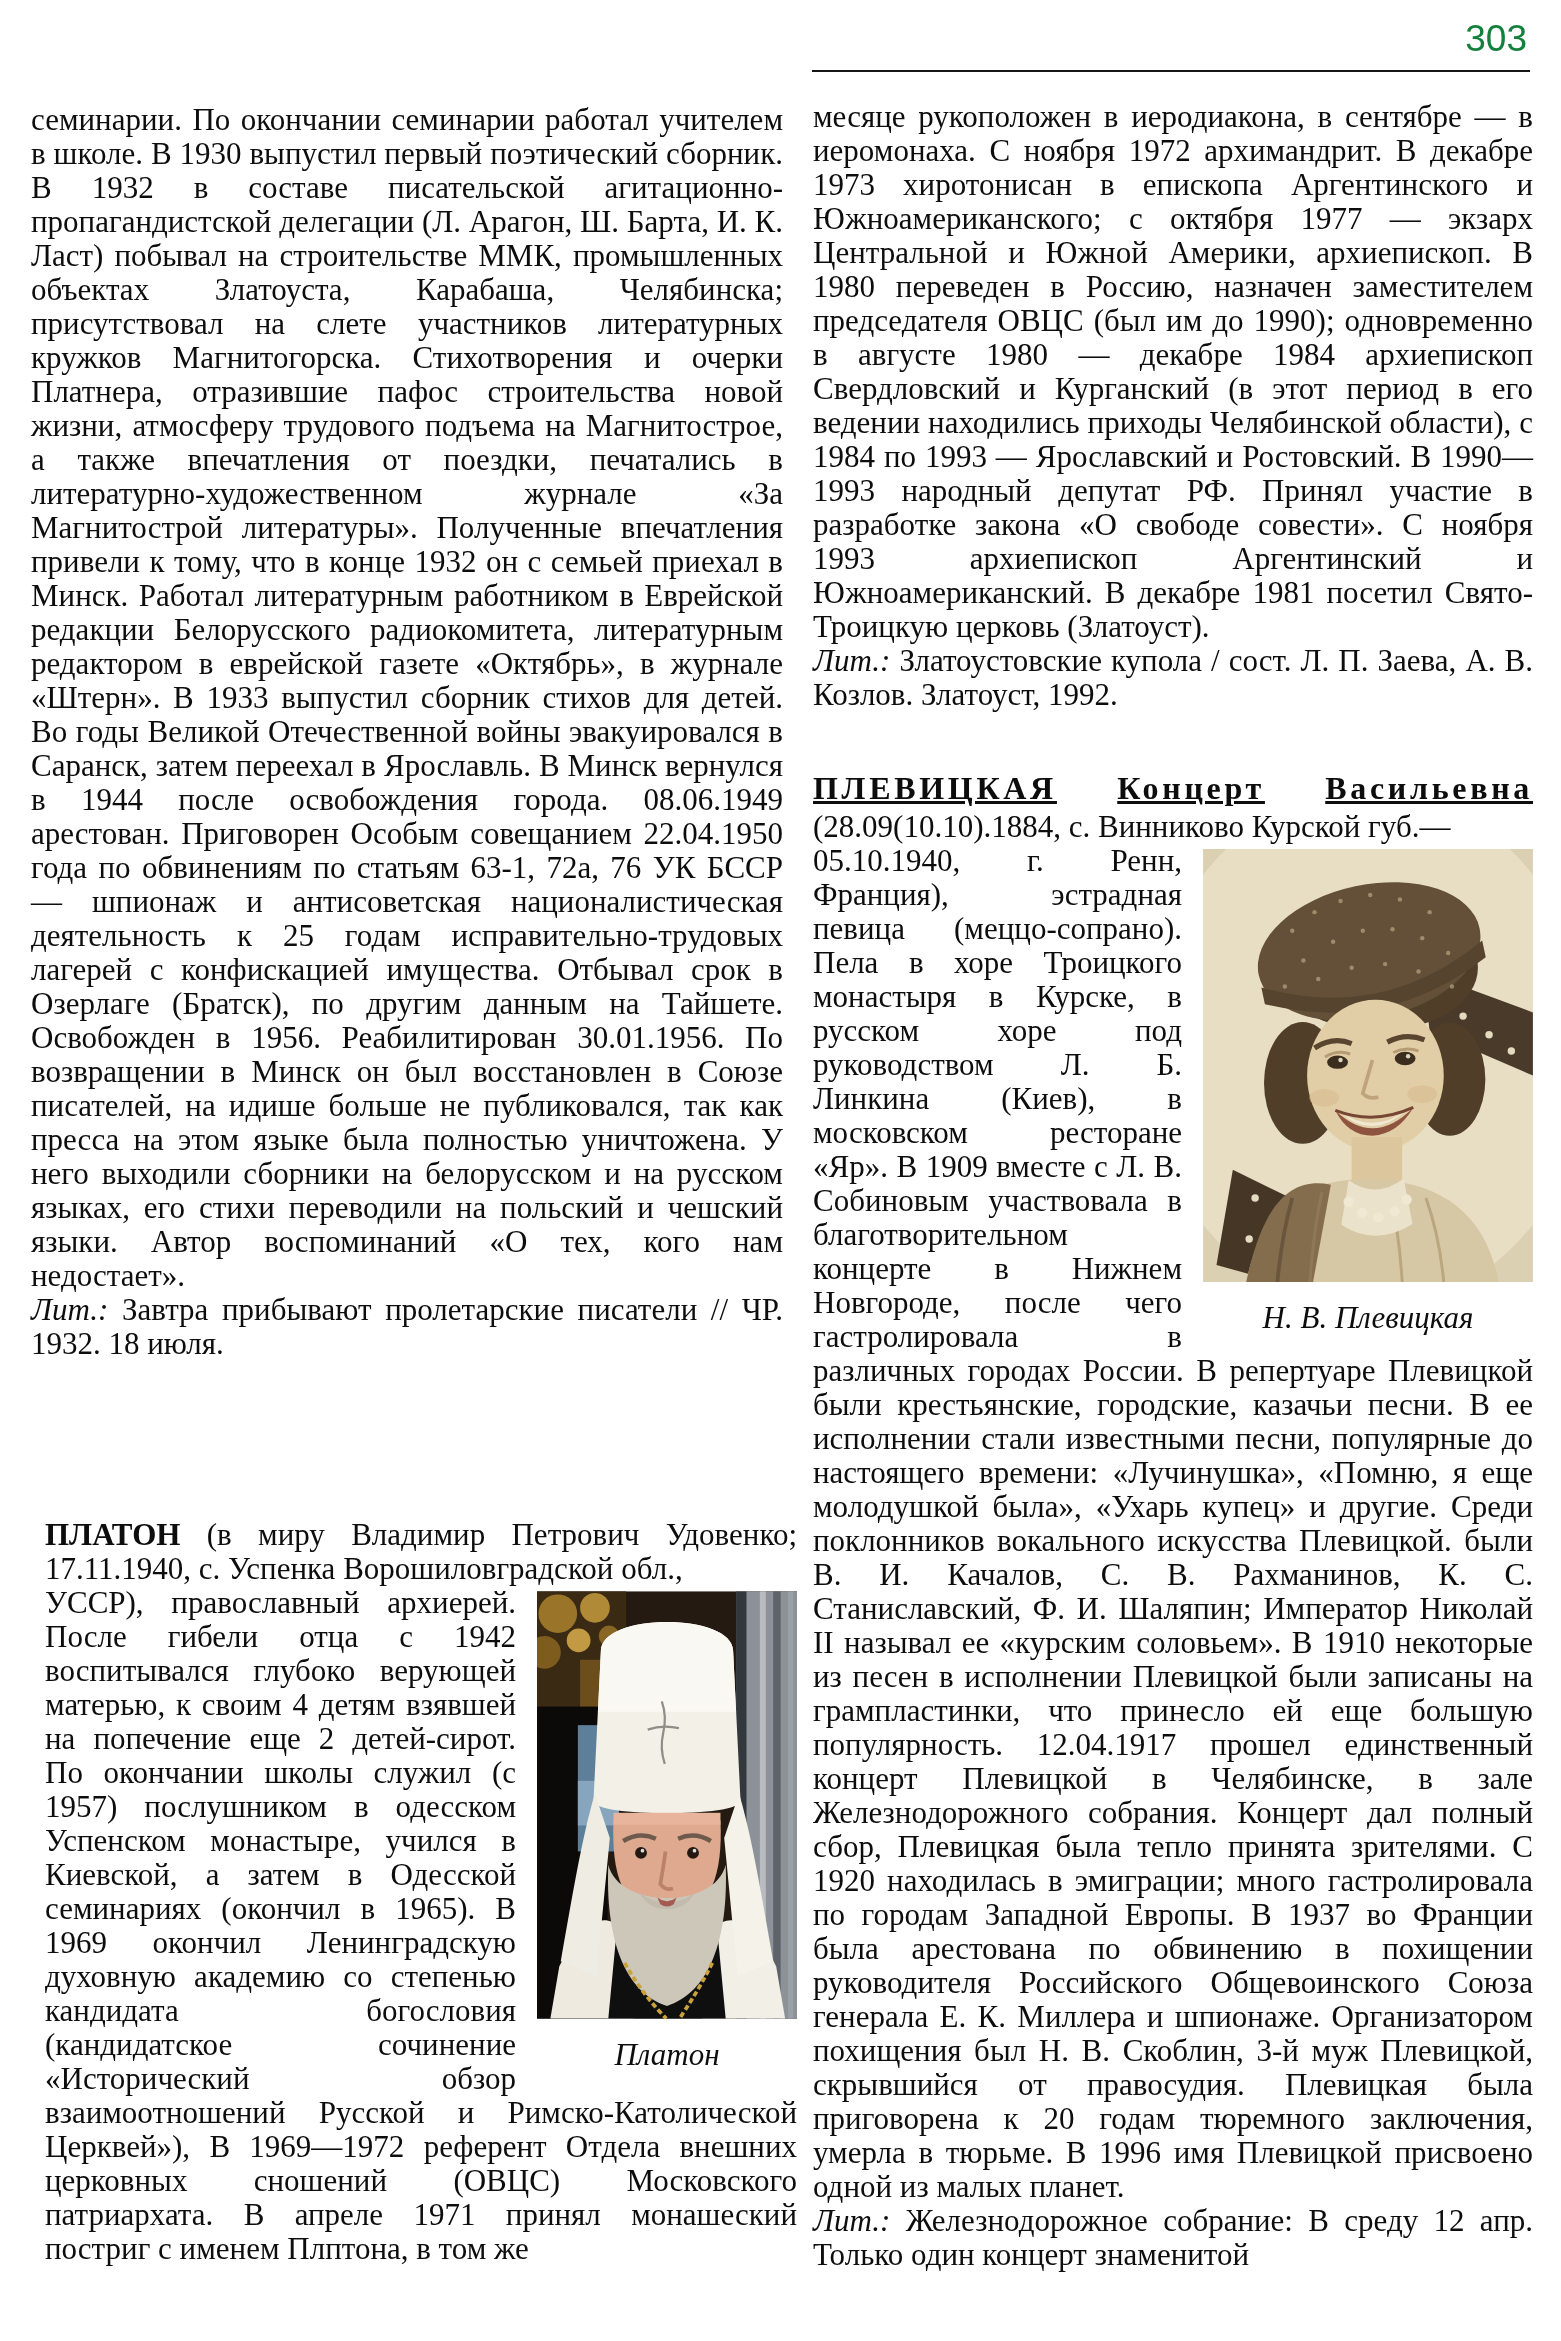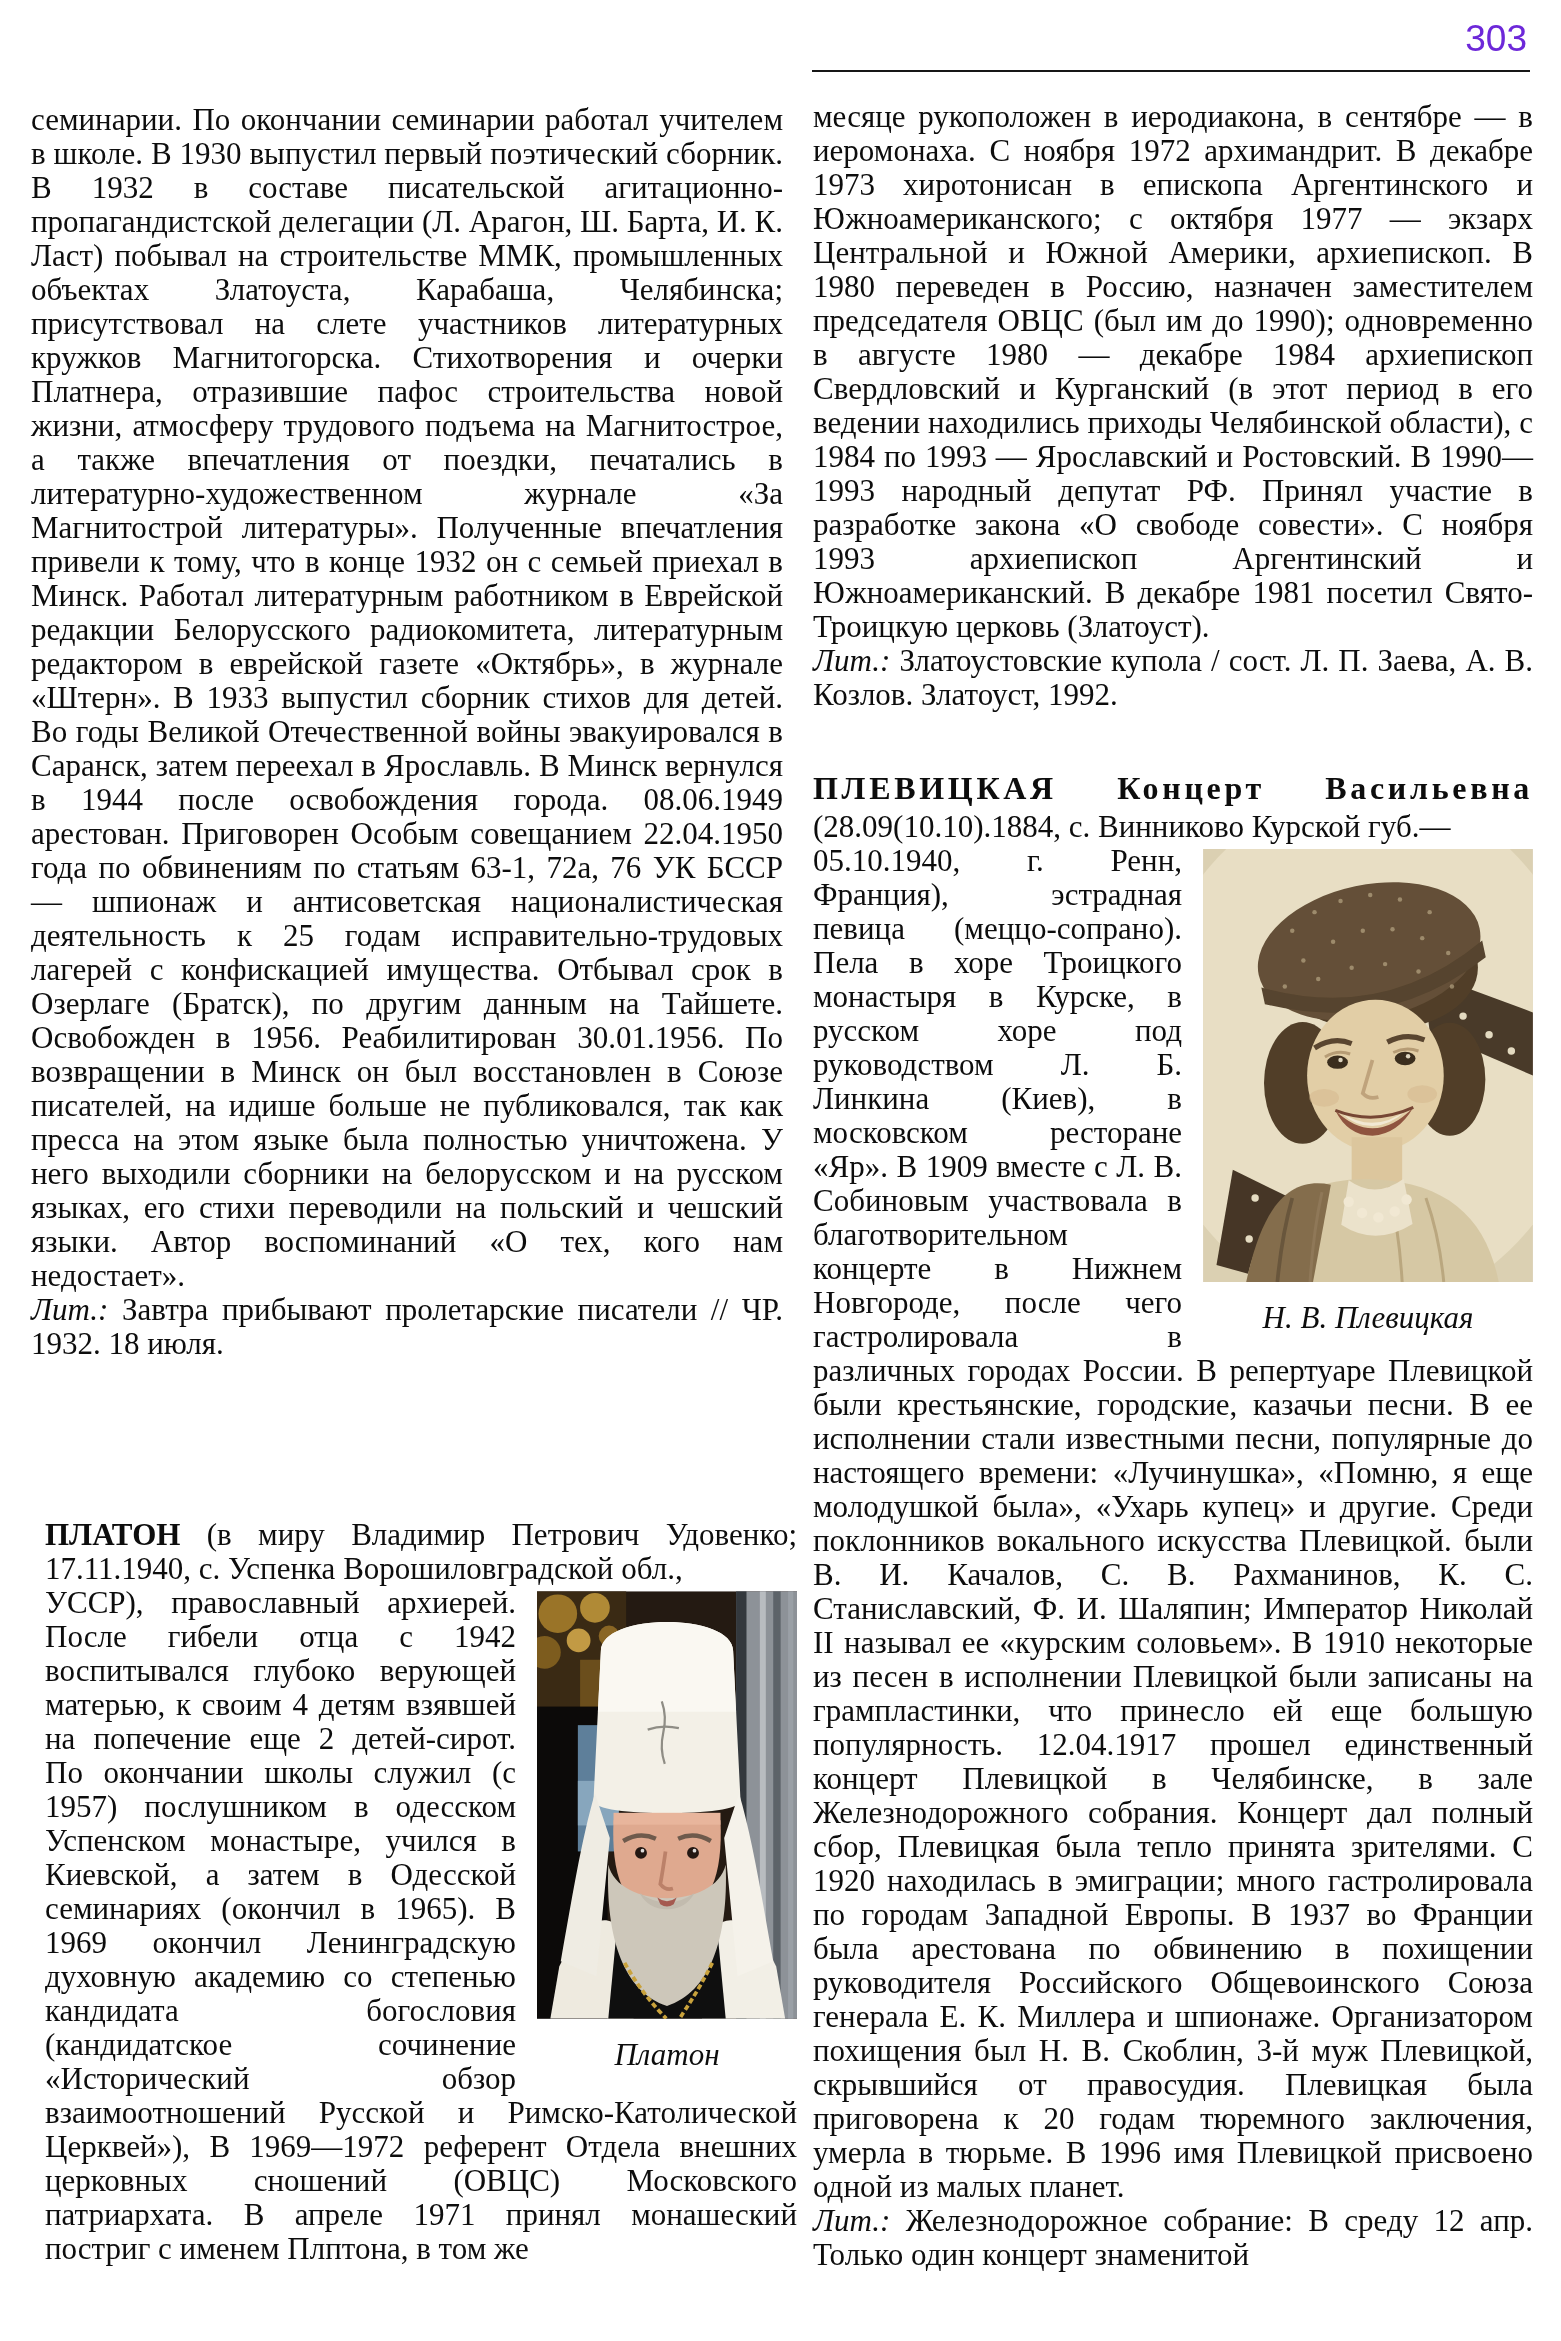--- a/index.html
+++ b/index.html
@@ -7,21 +7,21 @@
     position:relative;
     width:1561px;height:2342px;
     background:#ffffff;
     font-family:"Liberation Serif","DejaVu Serif",serif;
     color:#0d0d0d;
     overflow:hidden;
   }
   .page-number{
     position:absolute;top:19.3px;right:34px;
     font-family:"Liberation Sans","DejaVu Sans",sans-serif;
-    font-size:37px;line-height:39px;color:#6d28d9;
+    font-size:37px;line-height:39px;color:#15803d;
   }
   .header-rule{
     position:absolute;left:812px;top:70px;width:718px;height:2.2px;
     background:#161616;
   }
   .article{position:absolute;}
   .article p{margin:0;}
   .body{
     font-size:31px;line-height:34px;
     text-align:justify;
@@ -29,21 +29,21 @@
   .lit{font-size:31px;line-height:34px;text-align:justify;}
   .lit-label{font-style:italic;}
   .headword{font-weight:bold;}
   .article-platner{left:31px;top:103px;width:752px;}
   .article-platon{left:45px;top:1518px;width:752px;}
   .article-platon-cont{left:813px;top:100px;width:720px;}
   .article-plevitskaya{left:813px;top:770px;width:720px;}
   .entry-head{
     display:flex;justify-content:space-between;
     font-weight:bold;font-size:32px;line-height:37px;
-    letter-spacing:3.7px;margin-bottom:3px;
+    letter-spacing:3.7px;margin-bottom:3px;text-decoration:underline;
   }
   .dateline{font-size:31px;line-height:34px;text-align:justify;}
   .fig{float:right;margin:4.5px 0 6px 21px;}
   .fig-platon{width:260px;}
   .fig-plevitskaya{width:330px;}
   .fig svg{display:block;}
   .fig-caption{
     display:block;text-align:center;font-style:italic;
     font-size:31px;line-height:36px;margin-top:18px;
   }

